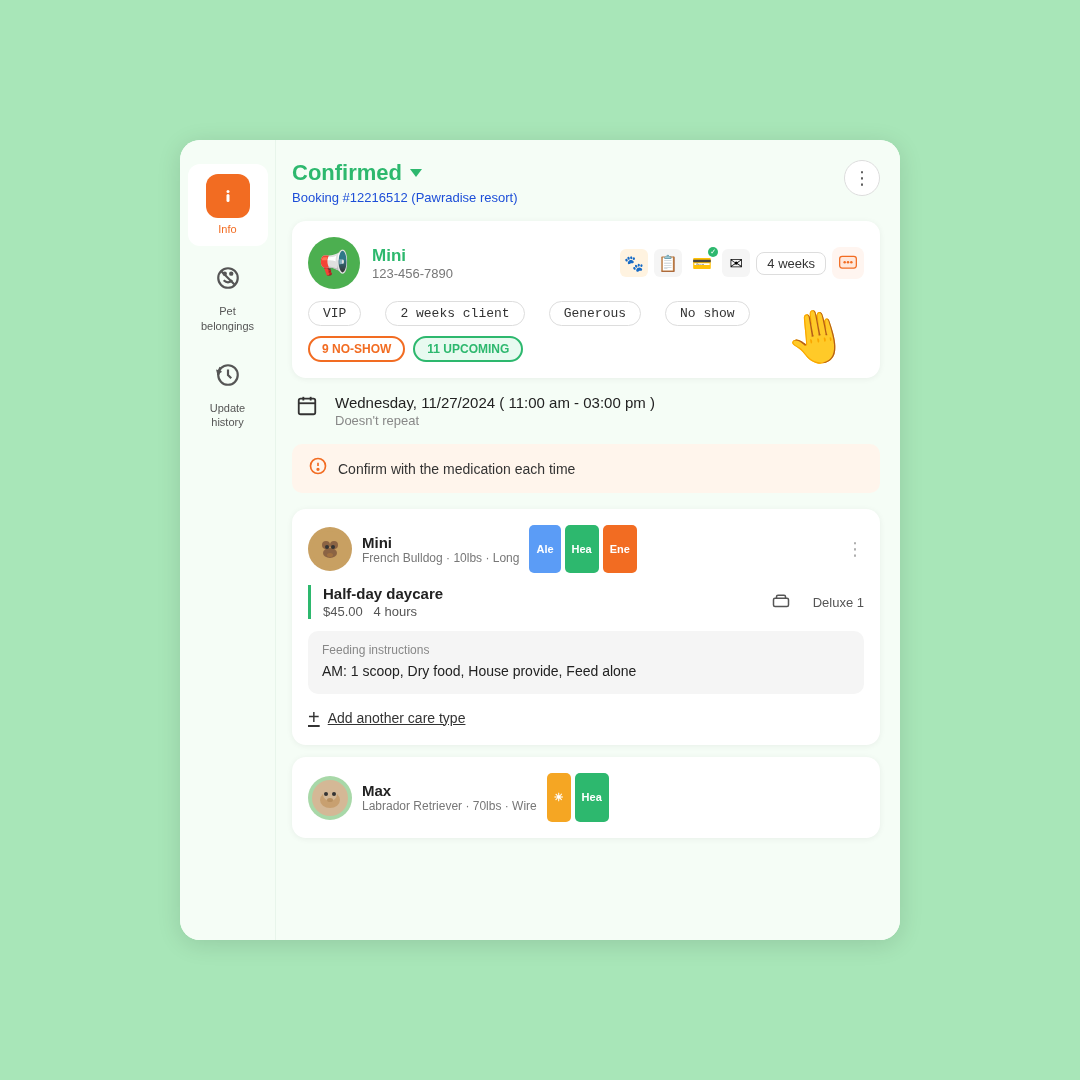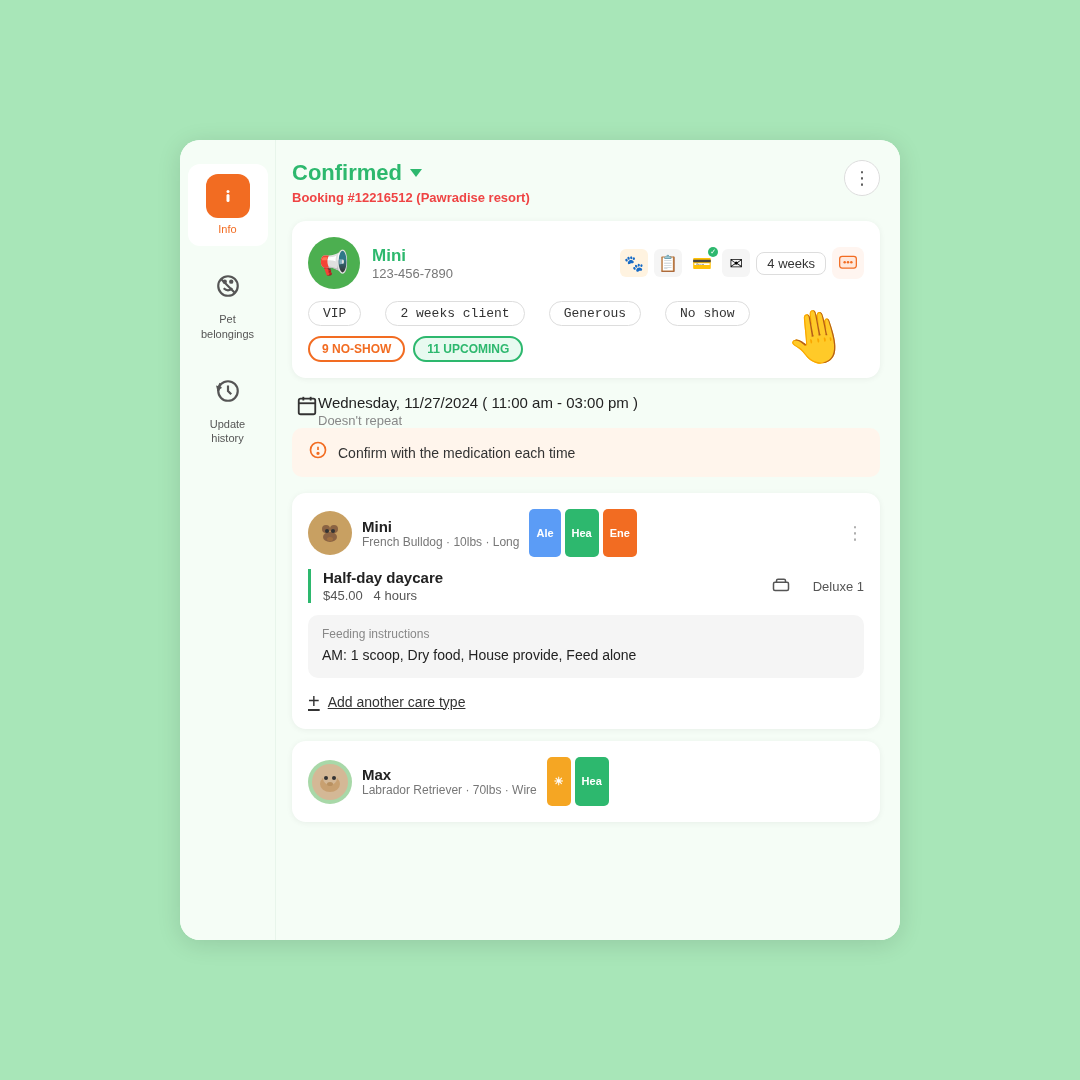--- a/index.html
+++ b/index.html
@@ -22,21 +22,20 @@
       box-shadow: 0 4px 24px rgba(0,0,0,0.12);
     }
     
     .sidebar {
       width: 96px;
       background: #f5fdf6;
       display: flex;
       flex-direction: column;
       align-items: center;
       padding-top: 24px;
-      gap: 8px;
       border-right: 1px solid #e8f5eb;
     }
     .sidebar-item {
       display: flex;
       flex-direction: column;
       align-items: center;
       gap: 4px;
       padding: 10px 8px;
       border-radius: 12px;
       cursor: pointer;
@@ -98,22 +97,21 @@
       border-left: 6px solid transparent;
       border-right: 6px solid transparent;
       border-top: 8px solid #2db86e;
       display: inline-block;
     }
     .booking-subtitle {
       font-size: 13px;
       color: #555;
     }
     .booking-subtitle span {
-      color: #ef4444;
-      font-weight: bold;
+      color: #1d4ed8;
     }
     .more-btn {
       width: 36px;
       height: 36px;
       border-radius: 50%;
       border: 1.5px solid #ddd;
       background: #fff;
       display: flex;
       align-items: center;
       justify-content: center;
@@ -226,21 +224,22 @@
       padding: 4px 12px;
       font-size: 12px;
       font-weight: 700;
       color: #2db86e;
       background: #e8faf0;
     }
     
     .date-row {
       display: flex;
       align-items: flex-start;
-      gap: 0;
+      gap: 17px;
+      margin-bottom: 16px;
       padding: 0 4px;
     }
     .date-icon {
       font-size: 20px;
       color: #333;
       margin-top: 1px;
     }
     .date-text {
       font-size: 15px;
       font-weight: 500;

